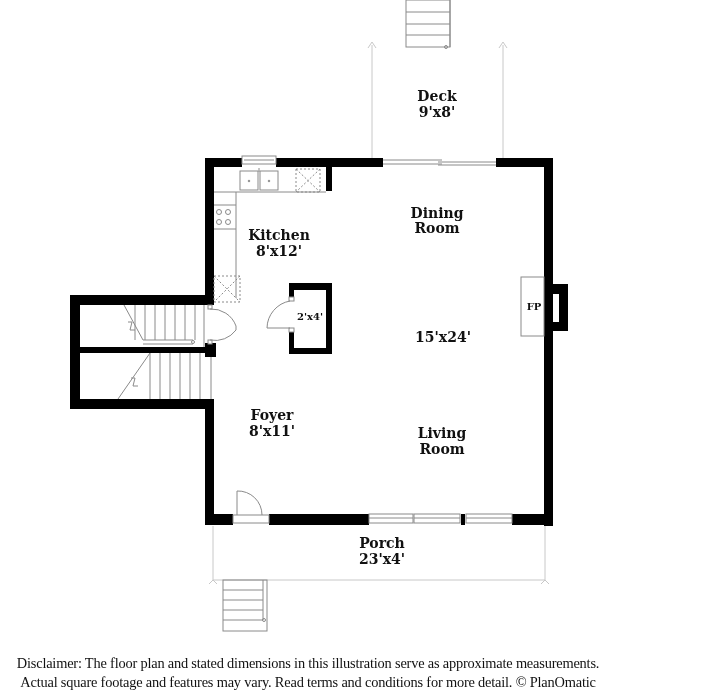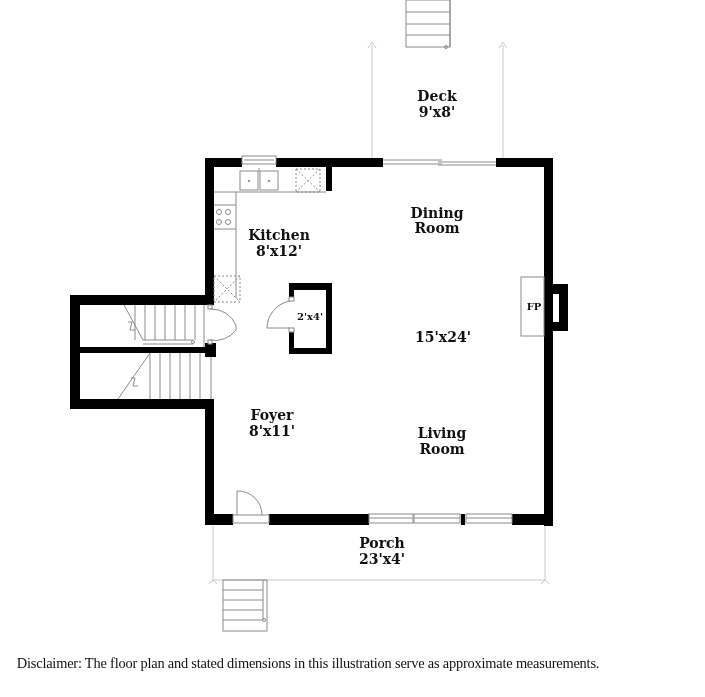--- a/index.html
+++ b/index.html
@@ -200,13 +200,14 @@
 
   <text class="room-label big" x="442" y="438">Living</text>
   <text class="room-label big" x="442" y="454">Room</text>
 
   <text class="room-label big" x="382" y="548">Porch</text>
   <text class="room-label big" x="382" y="564">23'x4'</text>
 </svg>
 
 <div class="disclaimer">
   <div>Disclaimer: The floor plan and stated dimensions in this illustration serve as approximate measurements.</div>
+  <div>Actual square footage and features may vary. Read terms and conditions for more detail. © PlanOmatic</div>
 </div>
 
 </body></html>

